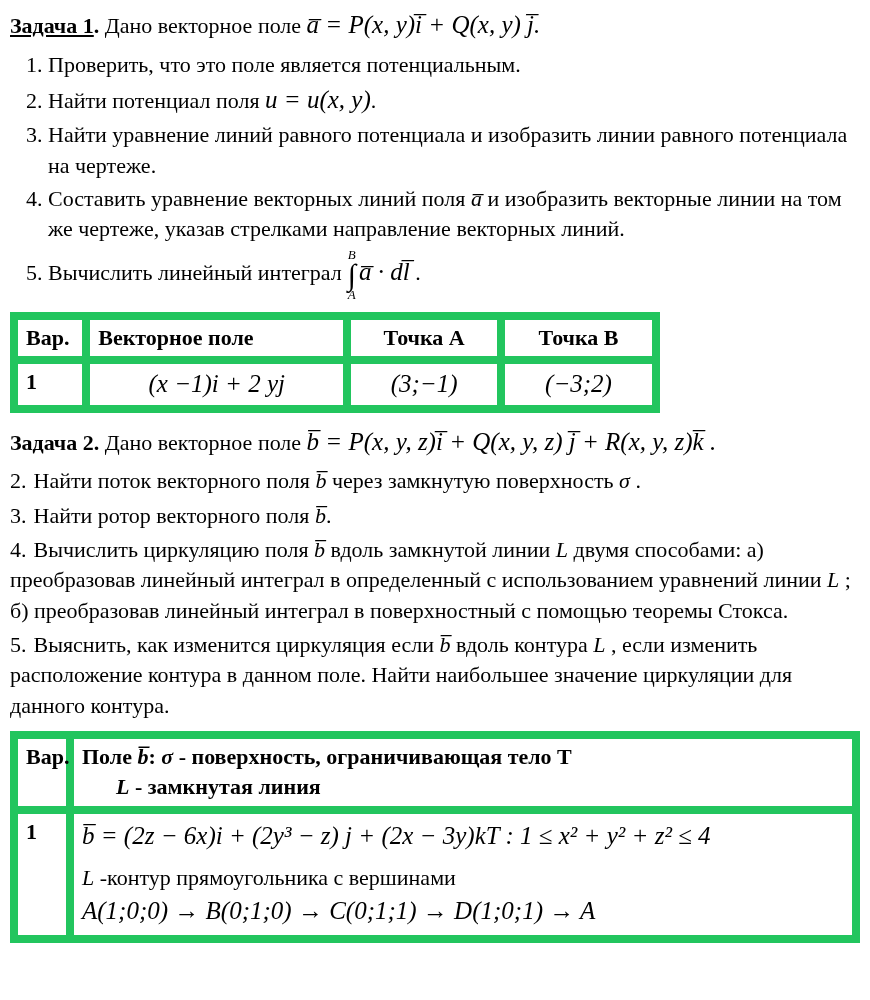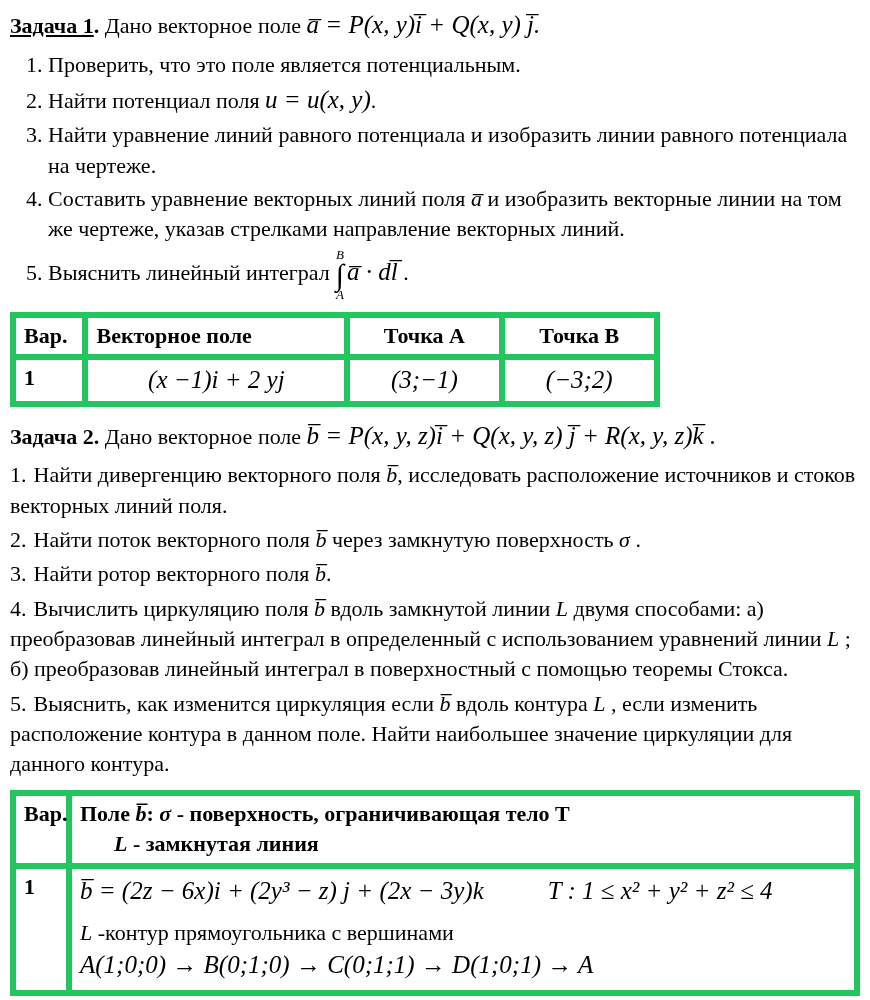--- a/index.html
+++ b/index.html
@@ -37,48 +37,48 @@
     align-items: center;
     vertical-align: middle;
     line-height: 1;
     margin: 0 3px 0 6px;
   }
   .lim   { font-size: 13px; font-style: italic; line-height: 1.1; }
   .isign { font-size: 30px; line-height: 0.85; }
 
   
   table.tbl { border-collapse: collapse; margin: 10px 0 12px 0; table-layout: fixed; }
-  .tbl th, .tbl td { border: 6px solid #22c55e; padding: 3px 8px; vertical-align: top; text-align: left; }
+  .tbl th, .tbl td { border: 8px solid #22c55e; padding: 3px 8px; vertical-align: top; text-align: left; }
   .t1 { width: 650px; }
   .t1 .c0 { width: 62px; }
   .t1 .c1 { width: 224px; }
   .t1 .c2 { width: 132px; }
   .t1 .c3 { width: 133px; }
   .t1 .ctr { text-align: center; }
   .t2 { width: 850px; }
   .t2 .c0 { width: 56px; }
   .hline2 { padding-left: 34px; }
   .rline1 { padding-top: 2px; }
-  .tcond  { margin-left: 64px; }
+  .tcond  { }
   .rline2 { margin-top: 10px; }
   .rline3 { margin-bottom: 4px; }
 </style>
 </head>
 <body>
 
 <div class="page">
 
   <p class="line"><span class="b u">Задача 1</span><span class="b">. </span><span>Дано векторное поле </span><span class="math fsm">a̅ = P(x, y)i̅ + Q(x, y) j̅.</span></p>
 
   <div class="t1list">
     <div class="t1item"><span class="num">1.</span><span>Проверить, что это поле является потенциальным.</span></div>
     <div class="t1item"><span class="num">2.</span><span>Найти потенциал поля </span><span class="math fsm">u = u(x, y)</span><span>.</span></div>
     <div class="t1item"><span class="num">3.</span><span>Найти уравнение линий равного потенциала и изобразить линии равного потенциала на чертеже.</span></div>
     <div class="t1item"><span class="num">4.</span><span>Составить уравнение векторных линий поля </span><span class="math">a̅</span><span> и изобразить векторные линии на том же чертеже, указав стрелками направление векторных линий.</span></div>
-    <div class="t1item"><span class="num">5.</span><span>Выяснить линейный интеграл</span><span class="intwrap"><span class="intcol">
+    <div class="t1item"><span class="num">5.</span><span>Вычислить линейный интеграл</span><span class="intwrap"><span class="intcol">
             <span class="lim">B</span>
             <span class="isign">∫</span>
             <span class="lim">A</span>
           </span><span class="math fsm">a̅ · dl̅</span><span> .</span></span></div>
   </div>
 
   <table class="tbl t1">
     <tbody>
         <tr>
       <th class="c0">Вар.</th>
@@ -91,21 +91,20 @@
       <td class="math fsm ctr">(x −1)i + 2 yj</td>
       <td class="math fsm ctr">(3;−1)</td>
       <td class="math fsm ctr">(−3;2)</td>
     </tr>
   </tbody>
     </table>
 
   <p class="line"><span class="b">Задача 2.</span><span> Дано векторное поле </span><span class="math fsm">b̅ = P(x, y, z)i̅ + Q(x, y, z) j̅ + R(x, y, z)k̅ .</span></p>
 
   <div class="t2list">
-    <div class="t2item"><span class="num">1.</span><span>Найти дивергенцию векторного поля </span><span class="math">b̅</span><span>, исследовать расположение источников и стоков векторных линий поля.</span></div>
     <div class="t2item"><span class="num">2.</span><span>Найти поток векторного поля </span><span class="math">b̅</span><span> через замкнутую поверхность </span><span class="math">σ</span><span> .</span></div>
     <div class="t2item"><span class="num">3.</span><span>Найти ротор векторного поля </span><span class="math">b̅</span><span>.</span></div>
     <div class="t2item"><span class="num">4.</span><span>Вычислить циркуляцию поля </span><span class="math">b̅</span><span> вдоль замкнутой линии </span><span class="math">L</span><span> двумя способами:  а) преобразовав линейный интеграл в определенный с использованием уравнений линии </span><span class="math">L</span><span> ; б) преобразовав линейный интеграл в поверхностный с помощью теоремы Стокса.</span></div>
     <div class="t2item"><span class="num">5.</span><span>Выяснить, как изменится циркуляция если </span><span class="math">b̅</span><span> вдоль   контура </span><span class="math">L</span><span> , если изменить расположение контура в данном поле. Найти наибольшее значение циркуляции для данного контура.</span></div>
   </div>
 
   <table class="tbl t2">
     <tbody>
         <tr>
       <th class="c0">Вар.</th>

